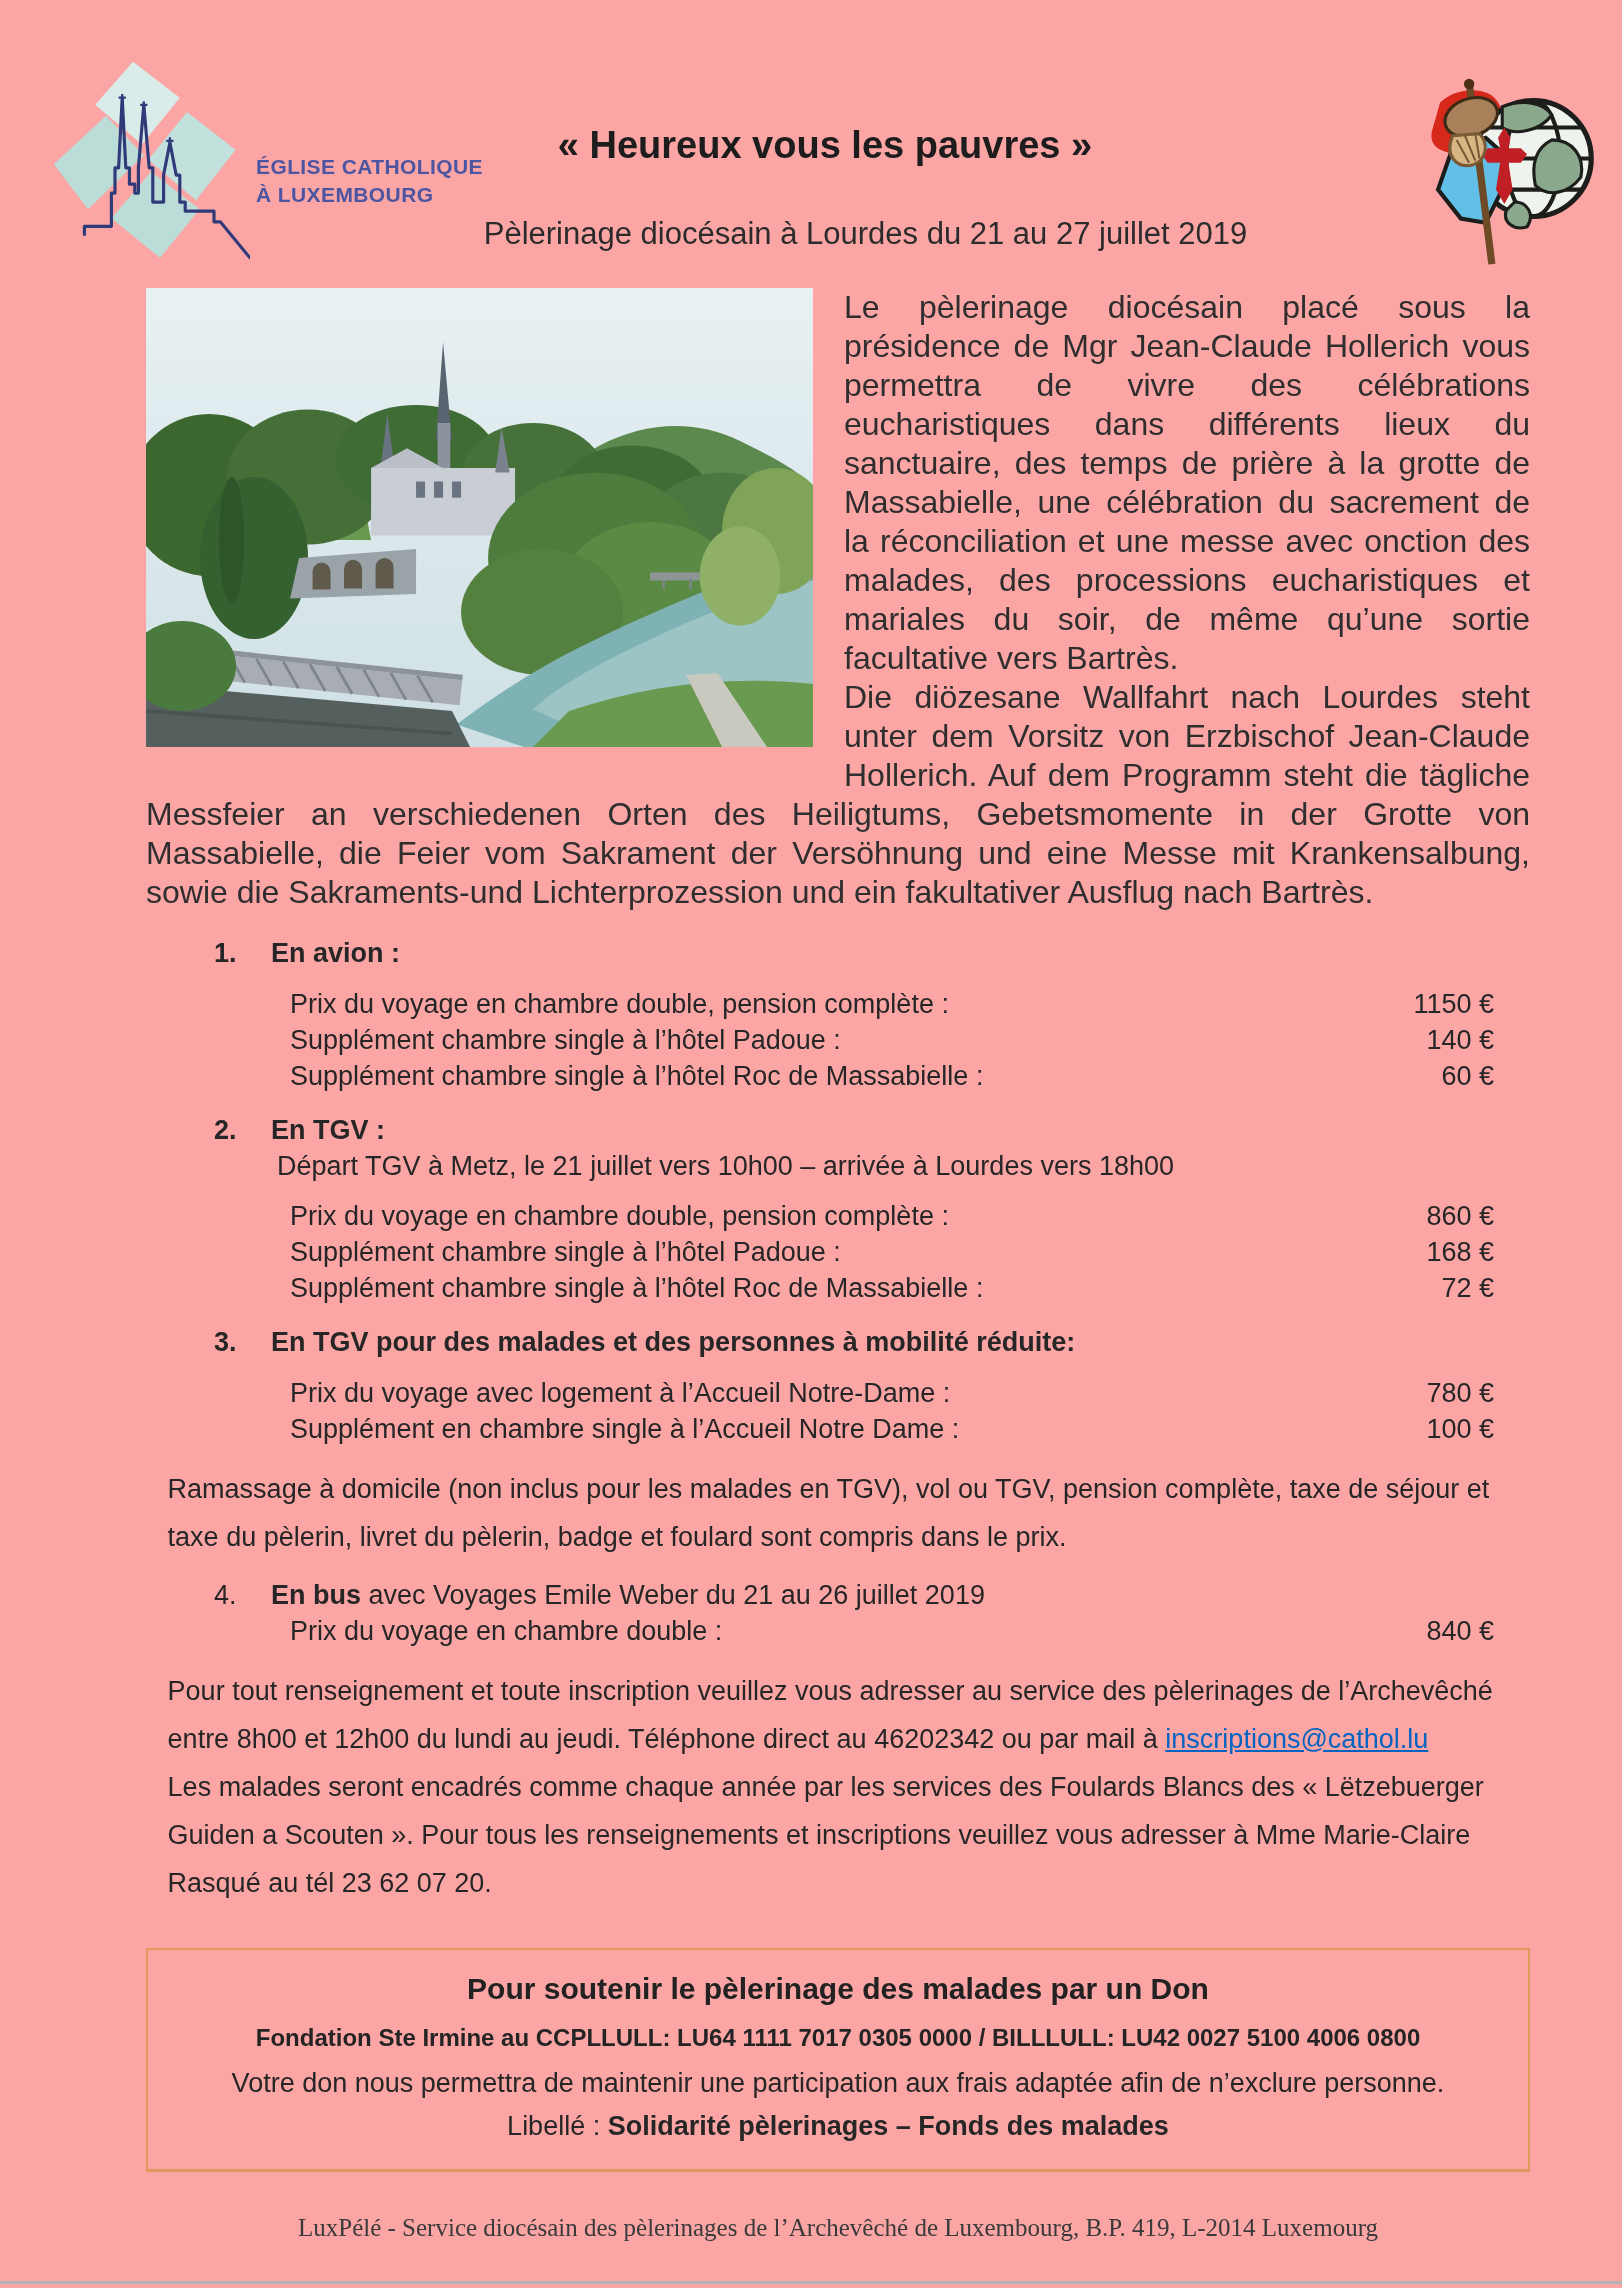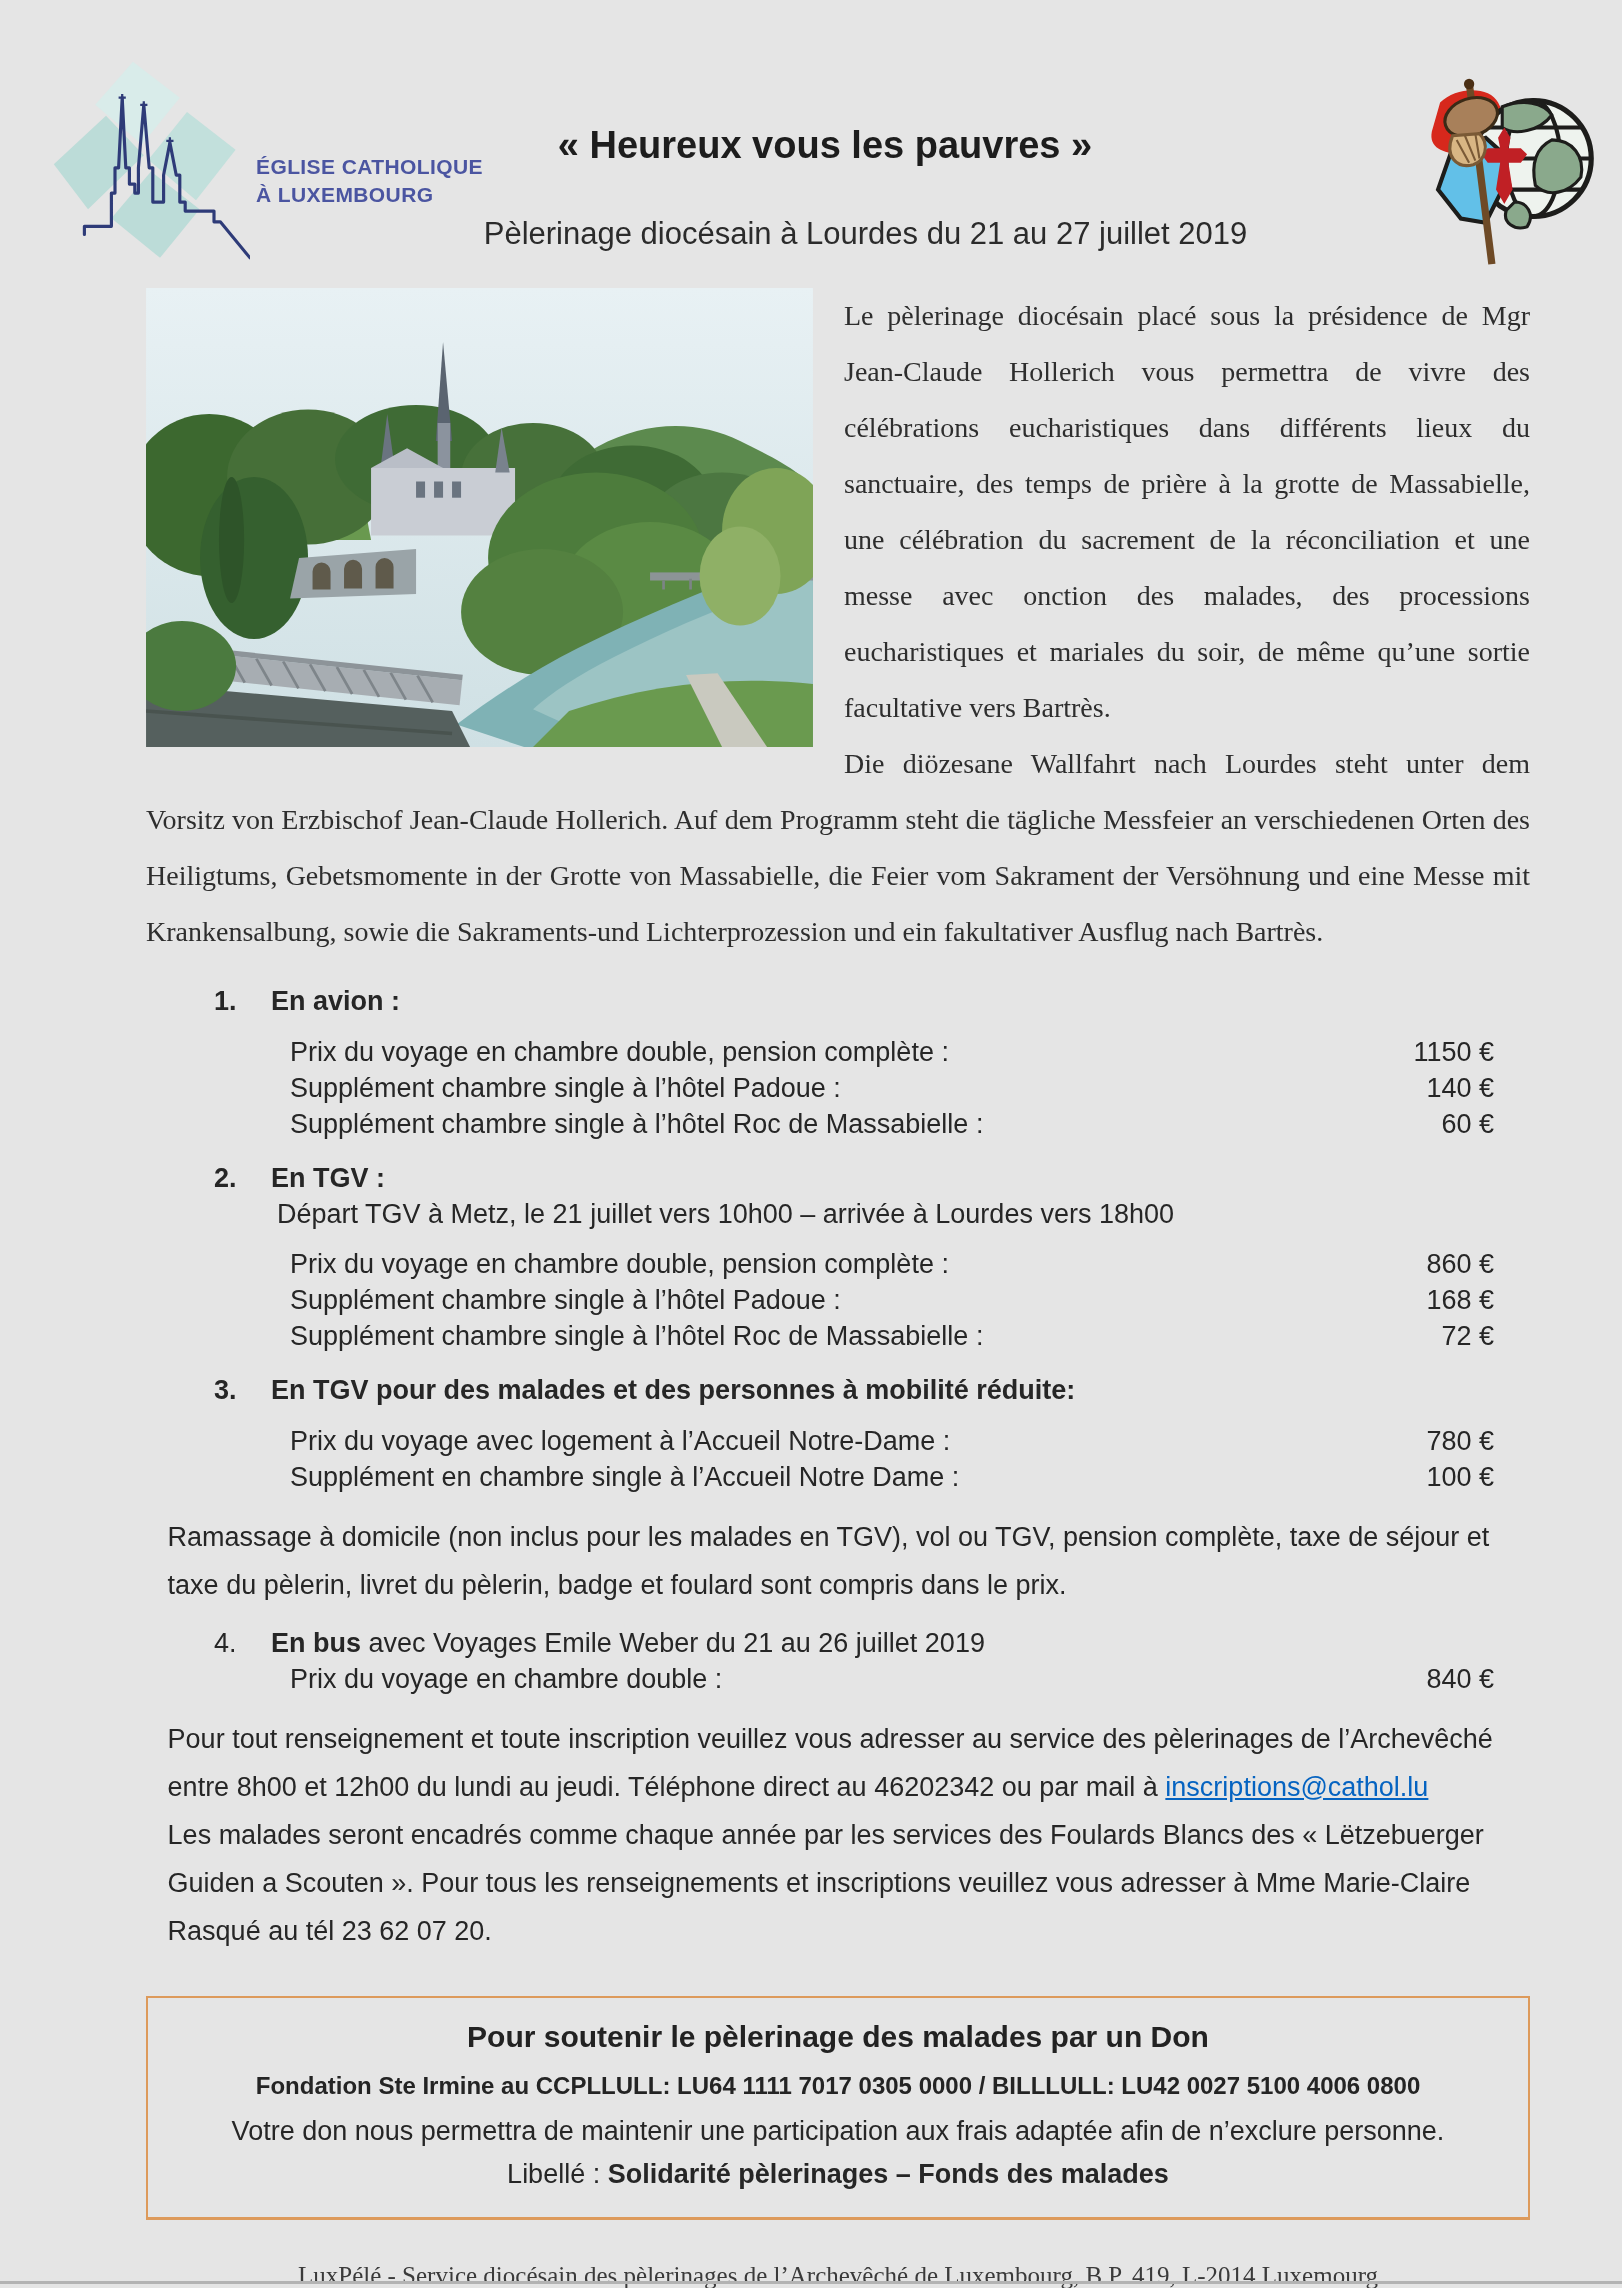--- a/index.html
+++ b/index.html
@@ -1,36 +1,36 @@
 <!DOCTYPE html>
 <html lang="fr" style="font-size:14.4px"><head>
 <meta charset="utf-8">
 <style>
   html,body{margin:0;padding:0;background:#ffffff;}
   .page{
     position:relative;
     width:1623px;height:2288px;
-    background:#e5e5e5;
+    background:#fca5a5;
     font-family:"Liberation Sans", sans-serif;
     color:#262626;
     overflow:hidden;
   }
   
   .logo-left{position:absolute;left:43px;top:56px;width:207px;height:212px;}
   .brand{position:absolute;left:256px;top:153px;line-height:28px;font-weight:bold;
          font-size:21px;letter-spacing:0.4px;color:#4b55a1;}
   .page-title{position:absolute;left:27px;right:0;top:124px;text-align:center;
               font-size:38px;font-weight:bold;color:#1d1d1d;}
   .page-subtitle{position:absolute;left:108px;right:0;top:216px;text-align:center;
               font-size:31px;color:#2b2b2b;}
   .logo-right{position:absolute;left:1407px;top:65px;width:207px;height:216px;}
 
   
   .main{padding:288px 93px 0 146px;}
-  .intro{text-align:justify;font-size:28px;line-height:56px;color:#2e2e2e;font-family:Liberation Serif, serif;}
+  .intro{text-align:justify;font-size:32px;line-height:39px;color:#2e2e2e;}
   .intro p{margin:0;}
   .photo{float:left;width:667px;height:459px;margin:0 31px 10.8px 0;}
 
   .options{margin-top:23.4px;font-size:27px;line-height:36px;}
   .opt-head{display:flex;margin-left:68px;}
   .opt-num{width:57px;flex:0 0 57px;}
   .bold{font-weight:bold;}
   .schedule{margin-left:131px;}
   .prices{margin:14.4px 36px 0 144px;}
   .price-row{display:flex;justify-content:space-between;}

